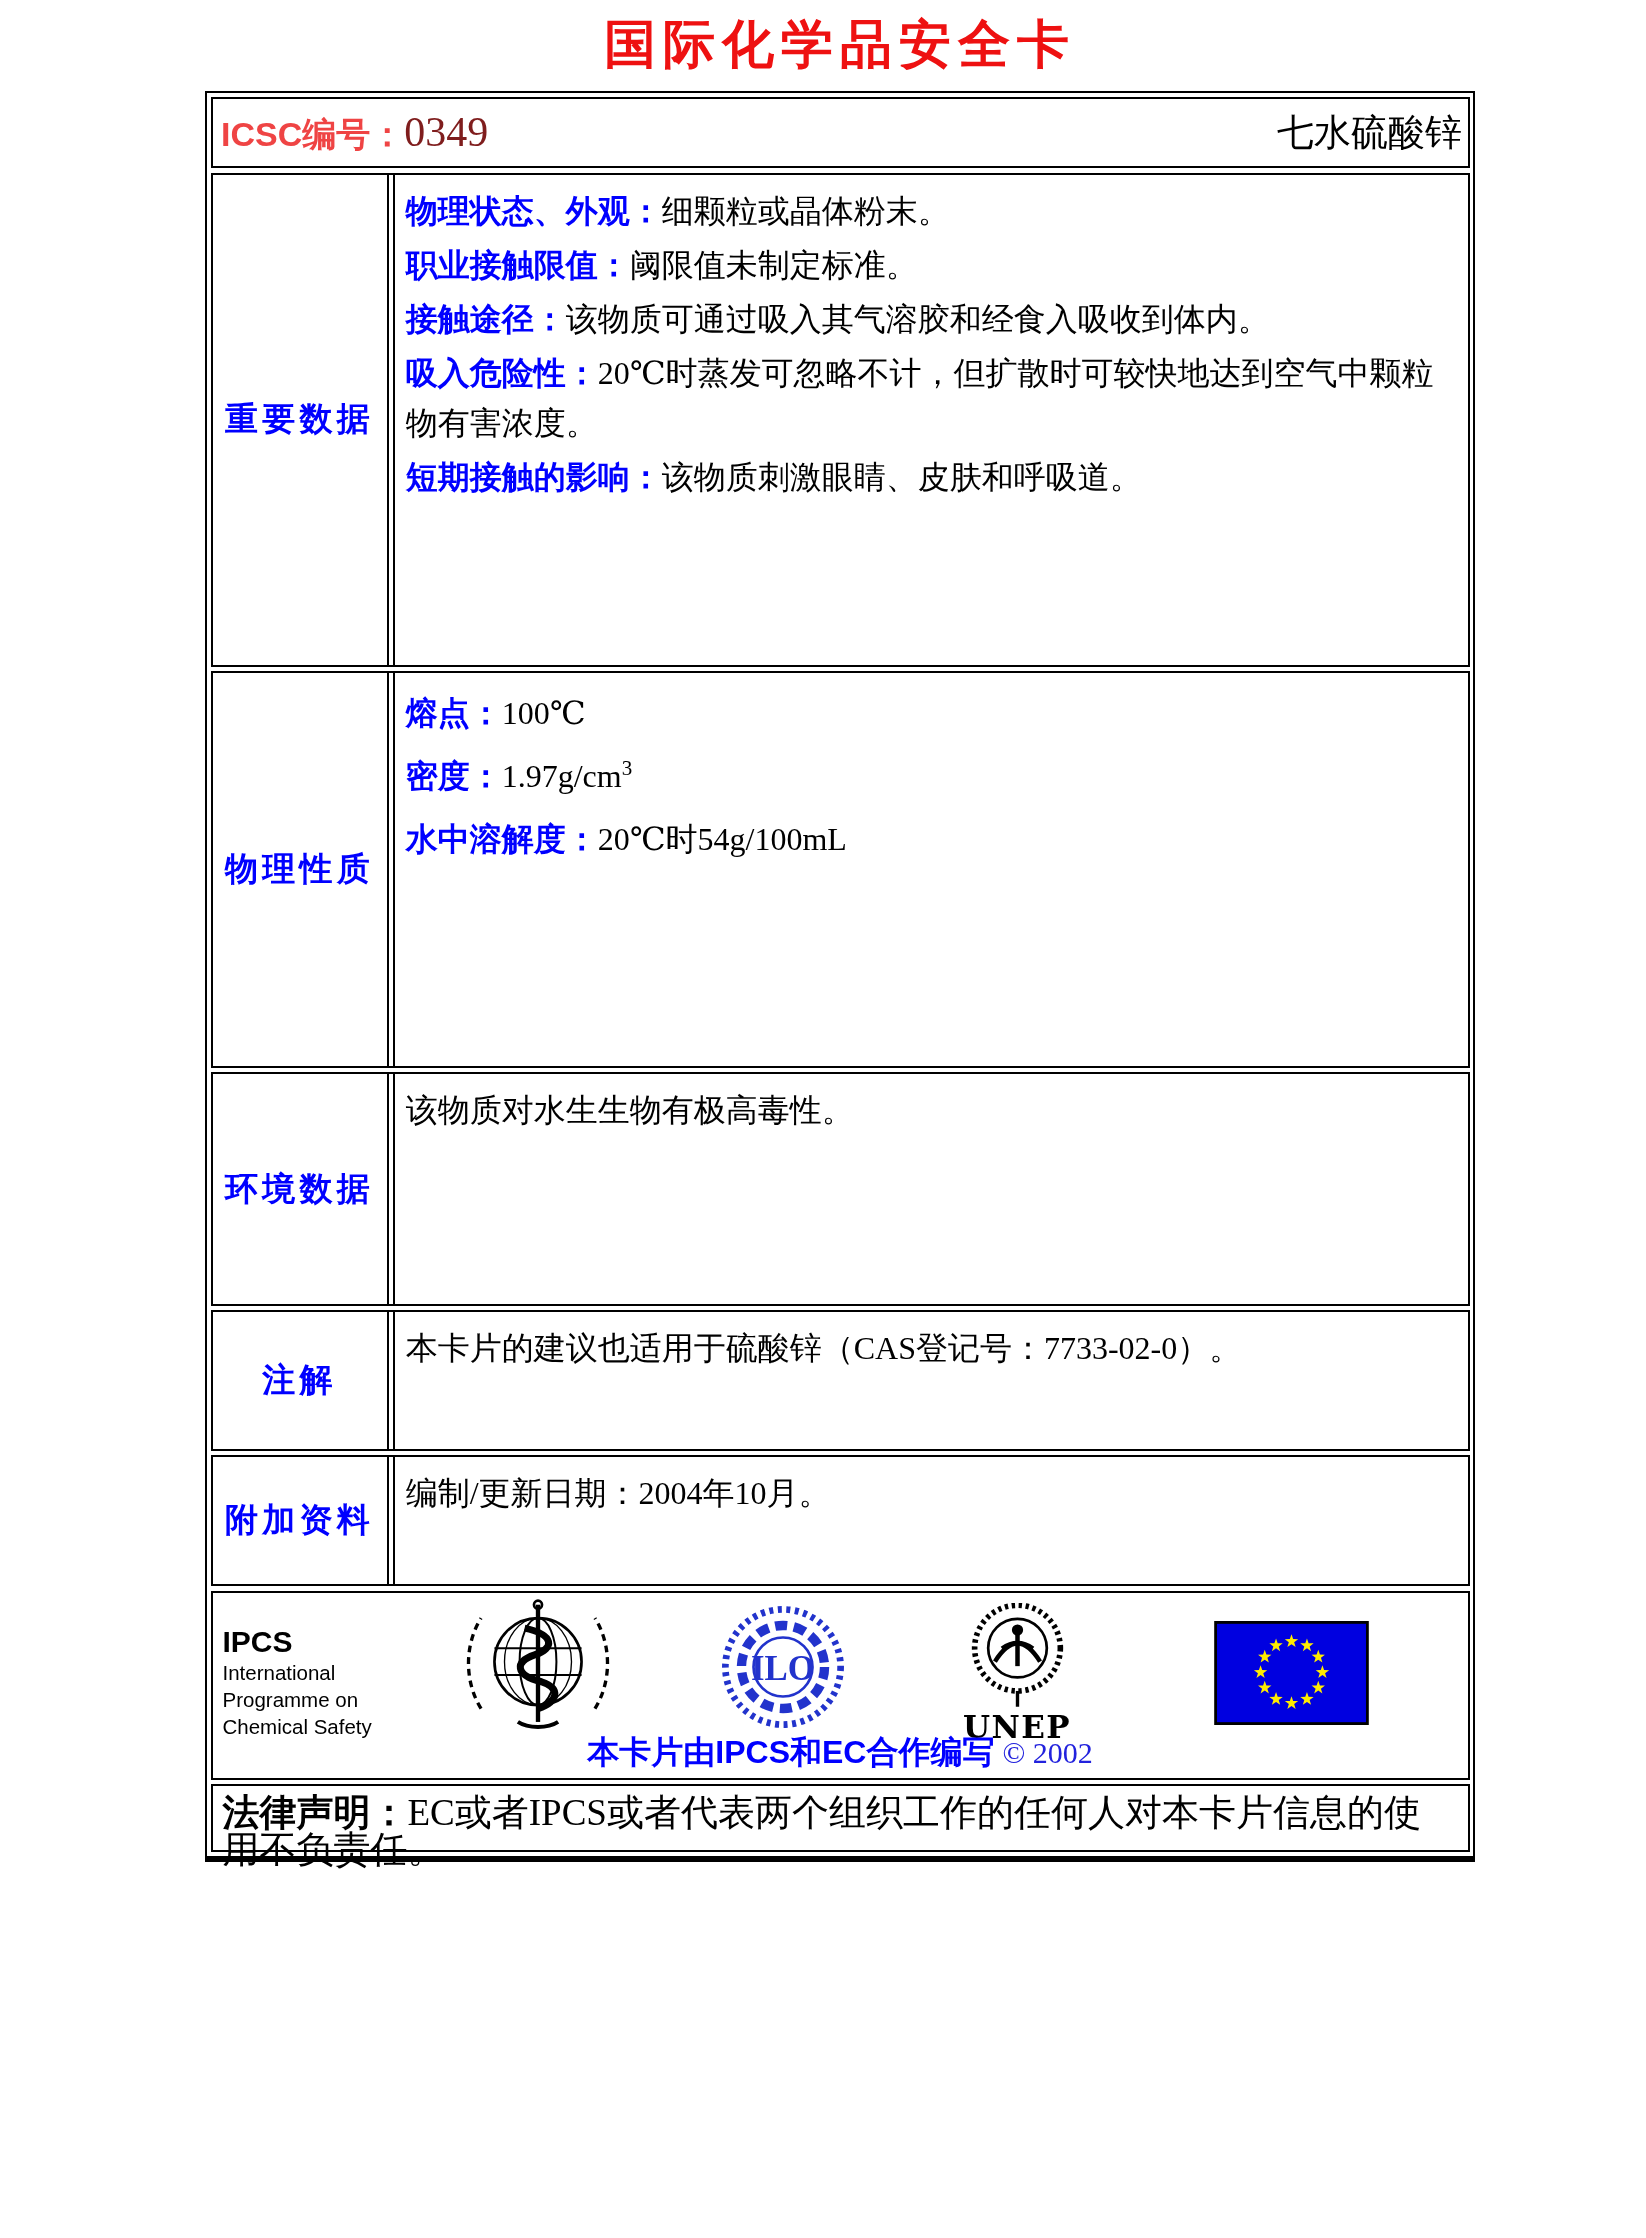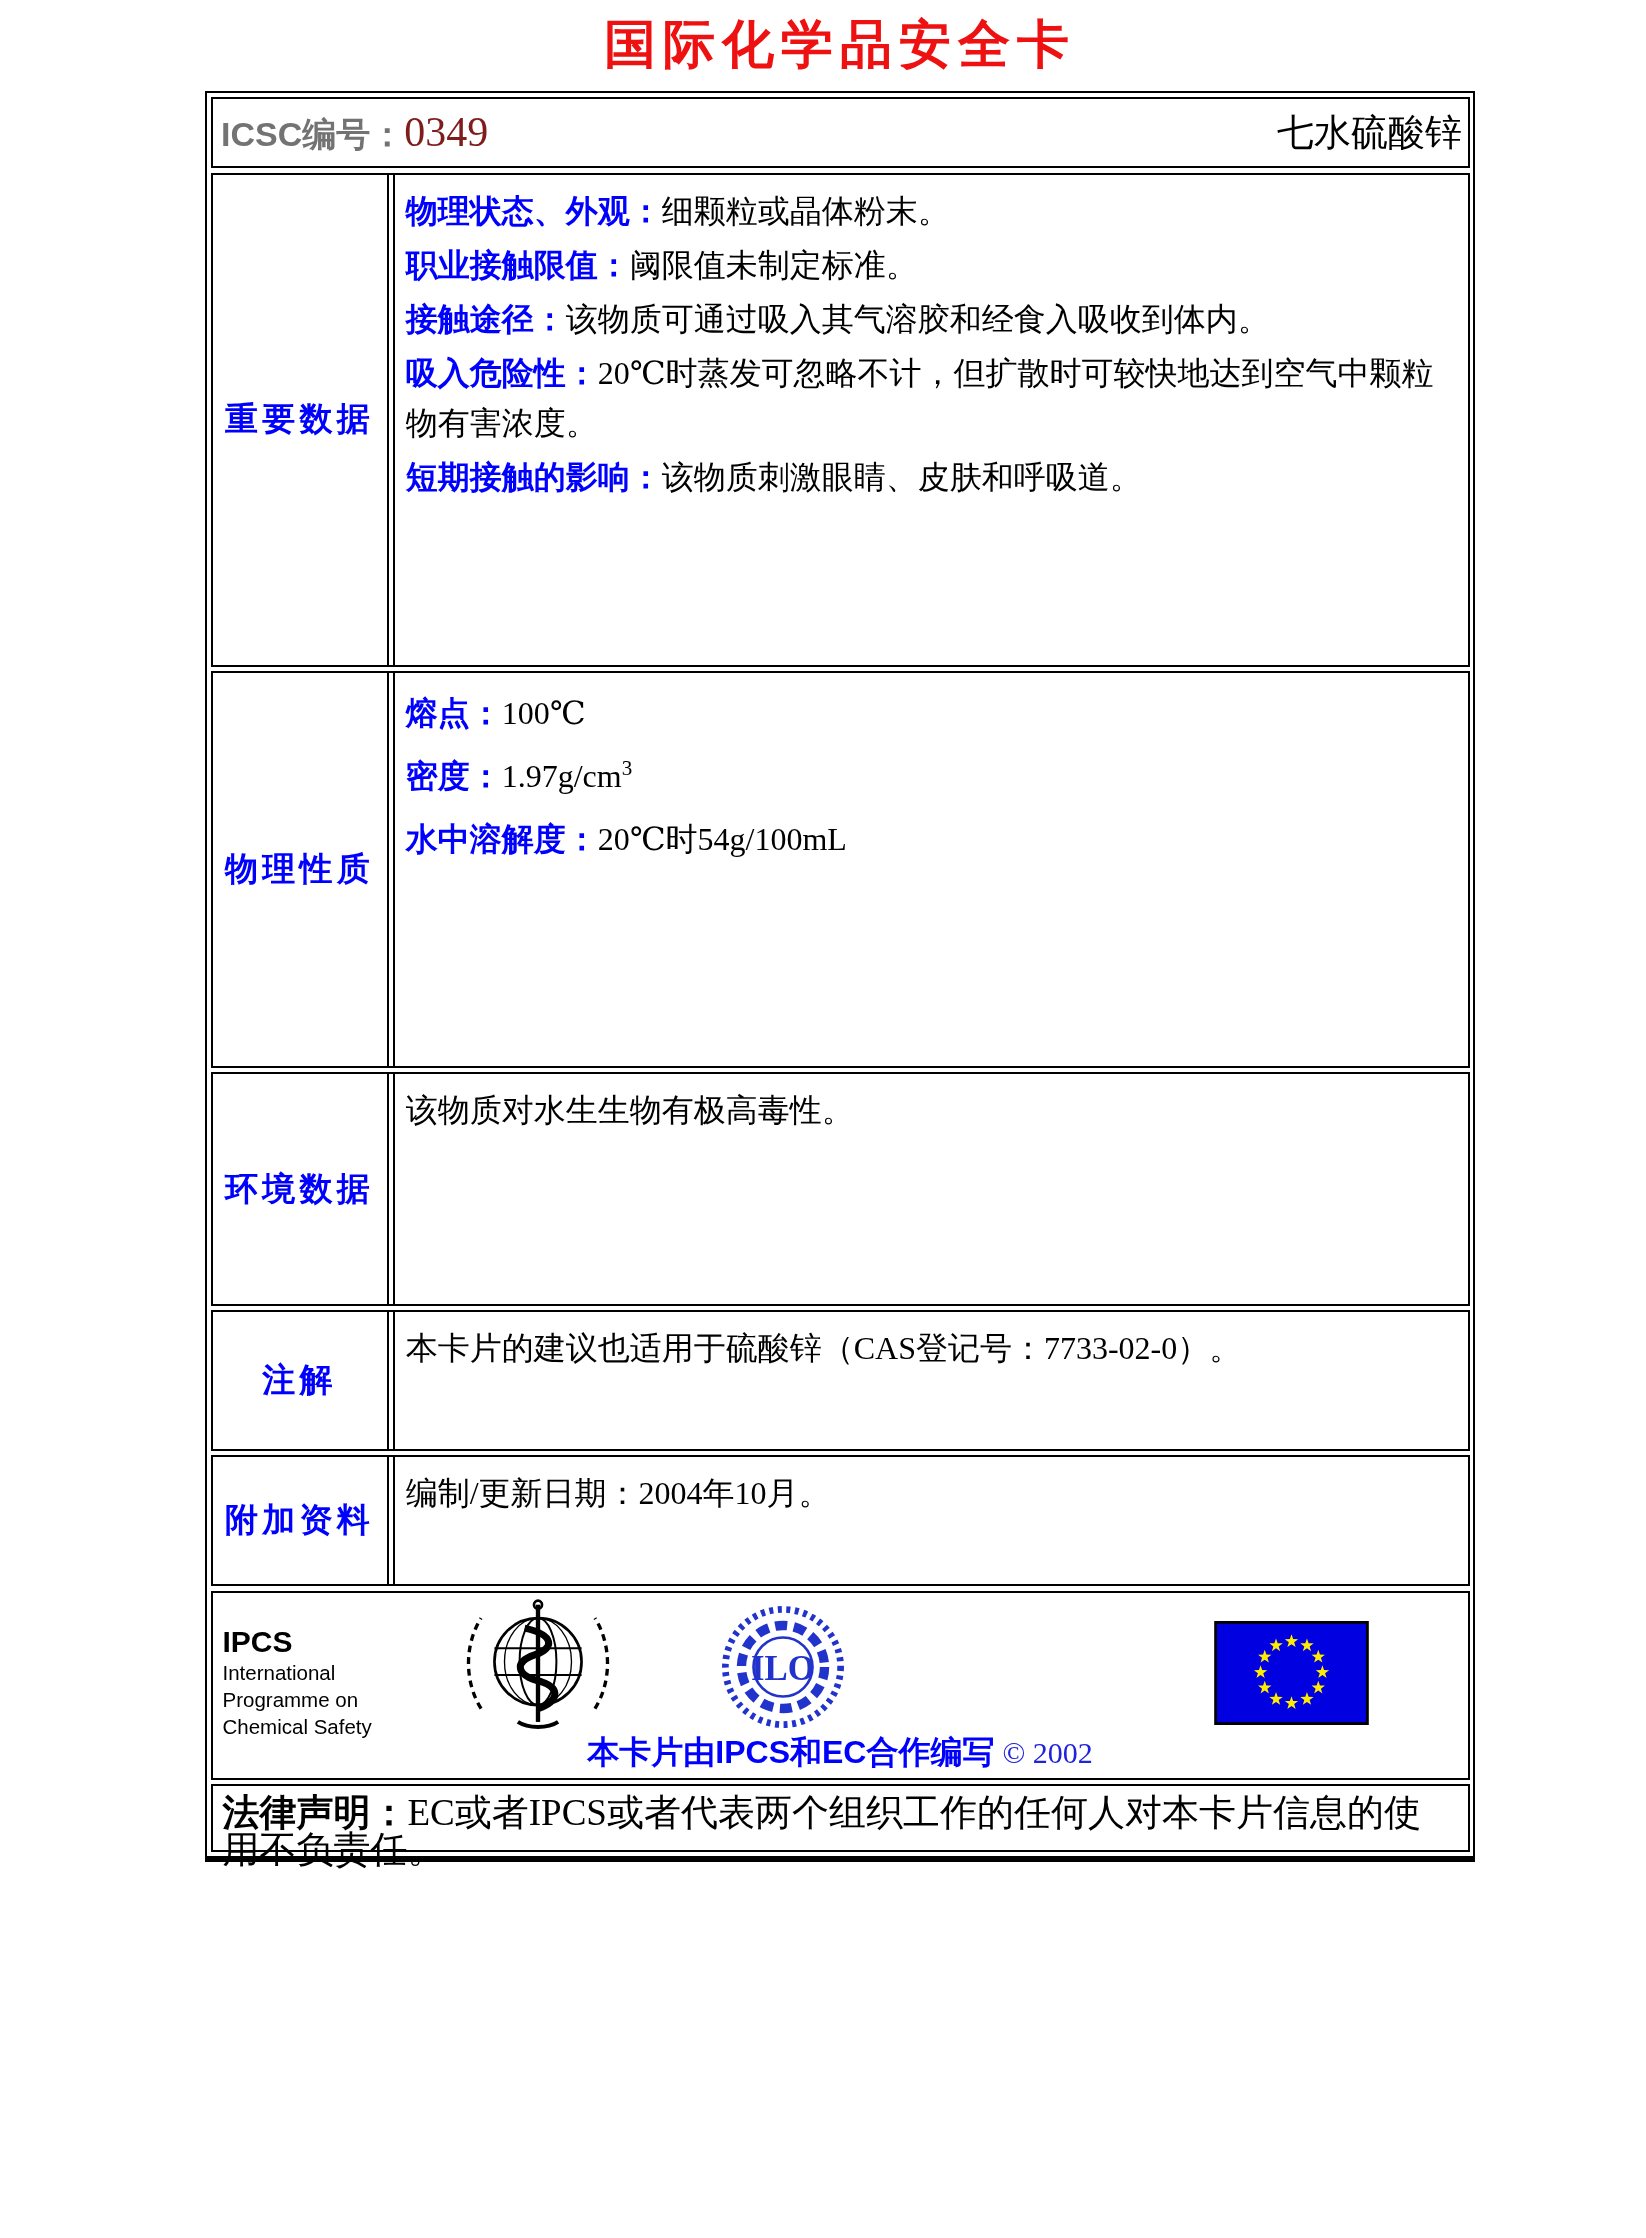--- a/index.html
+++ b/index.html
@@ -13,21 +13,21 @@
 
   .card{width:1270px;margin-left:205px;border:2.8px solid #000;
         padding:4.2px 3.5px;background:#fff;}
 
   .row{border:2.1px solid #000;margin-bottom:4.2px;display:flex;background:#fff;}
   .row:last-child{margin-bottom:0;}
 
   .hdr-row{height:71px;align-items:center;justify-content:space-between;
            padding:0 5.6px 0 8.5px;}
   .hdr-left{font-size:34px;}
-  .lbl-blue{color:#737373;font-family:"Liberation Sans","DejaVu Sans",sans-serif;
+  .lbl-blue{color:#ef4444;font-family:"Liberation Sans","DejaVu Sans",sans-serif;
             font-weight:bold;}
   .hdr-num{font-size:42px;color:#7f1d1d;}
   .hdr-right{font-size:37px;color:#000;}
 
   .label-cell{flex:0 0 176px;border-right:2.1px solid #000;
       display:flex;align-items:center;justify-content:center;text-align:center;}
   .section-label{color:#0000ff;font-family:"Liberation Sans","DejaVu Sans",sans-serif;
       font-weight:bold;font-size:33px;letter-spacing:4.2px;white-space:nowrap;}
   .content-cell{flex:1;border-left:2.1px solid #000;margin-left:4.2px;
       padding:7px 12.7px 0 7px;}
@@ -164,20 +164,34 @@
       <svg width="134" height="124" viewBox="0 0 100 92">
         <g fill="none" stroke="#2233cc">
           <circle cx="50" cy="46" r="43" stroke-width="5" stroke-dasharray="3 3.4"></circle>
           <circle cx="50" cy="46" r="31" stroke-width="7" stroke-dasharray="9 5"></circle>
           <circle cx="50" cy="46" r="22" stroke-width="2"></circle>
         </g>
         <text x="50" y="56" text-anchor="middle" font-family="Liberation Serif, DejaVu Serif, serif" font-weight="bold" font-size="26" fill="#2233cc">ILO</text>
       </svg>
     </div>
 
+    <div class="logo unep-block">
+      <svg width="113" height="106" viewBox="0 0 100 94">
+        <g fill="none" stroke="#000">
+          <circle cx="50" cy="40" r="38" stroke-width="5" stroke-dasharray="3 3.2"></circle>
+          <circle cx="50" cy="40" r="26" stroke-width="2.4"></circle>
+          <path d="M30,52 Q50,20 70,52" stroke-width="4"></path>
+          <line x1="50" y1="28" x2="50" y2="56" stroke-width="4"></line>
+          <path d="M36,40 Q50,30 64,40" stroke-width="3"></path>
+          <line x1="50" y1="78" x2="50" y2="92" stroke-width="3"></line>
+        </g>
+        <circle cx="50" cy="24" r="5" fill="#000"></circle>
+      </svg>
+      <div class="unep-label">UNEP</div>
+    </div>
 
     <div class="logo eu-flag">
       <svg width="155" height="104" viewBox="0 0 220 148">
         <rect x="2" y="2" width="216" height="144" fill="#0000e0" stroke="#000" stroke-width="4"></rect>
         <g fill="#ffec00">
           <g transform="translate(110,29)">
               <path d="M0,-10 L2.35,-3.24 9.51,-3.09 3.8,1.24 5.88,8.09 0,4 -5.88,8.09 -3.8,1.24 -9.51,-3.09 -2.35,-3.24 Z"></path>
             </g>
           <g transform="translate(132,34.9)">
               <path d="M0,-10 L2.35,-3.24 9.51,-3.09 3.8,1.24 5.88,8.09 0,4 -5.88,8.09 -3.8,1.24 -9.51,-3.09 -2.35,-3.24 Z"></path>

